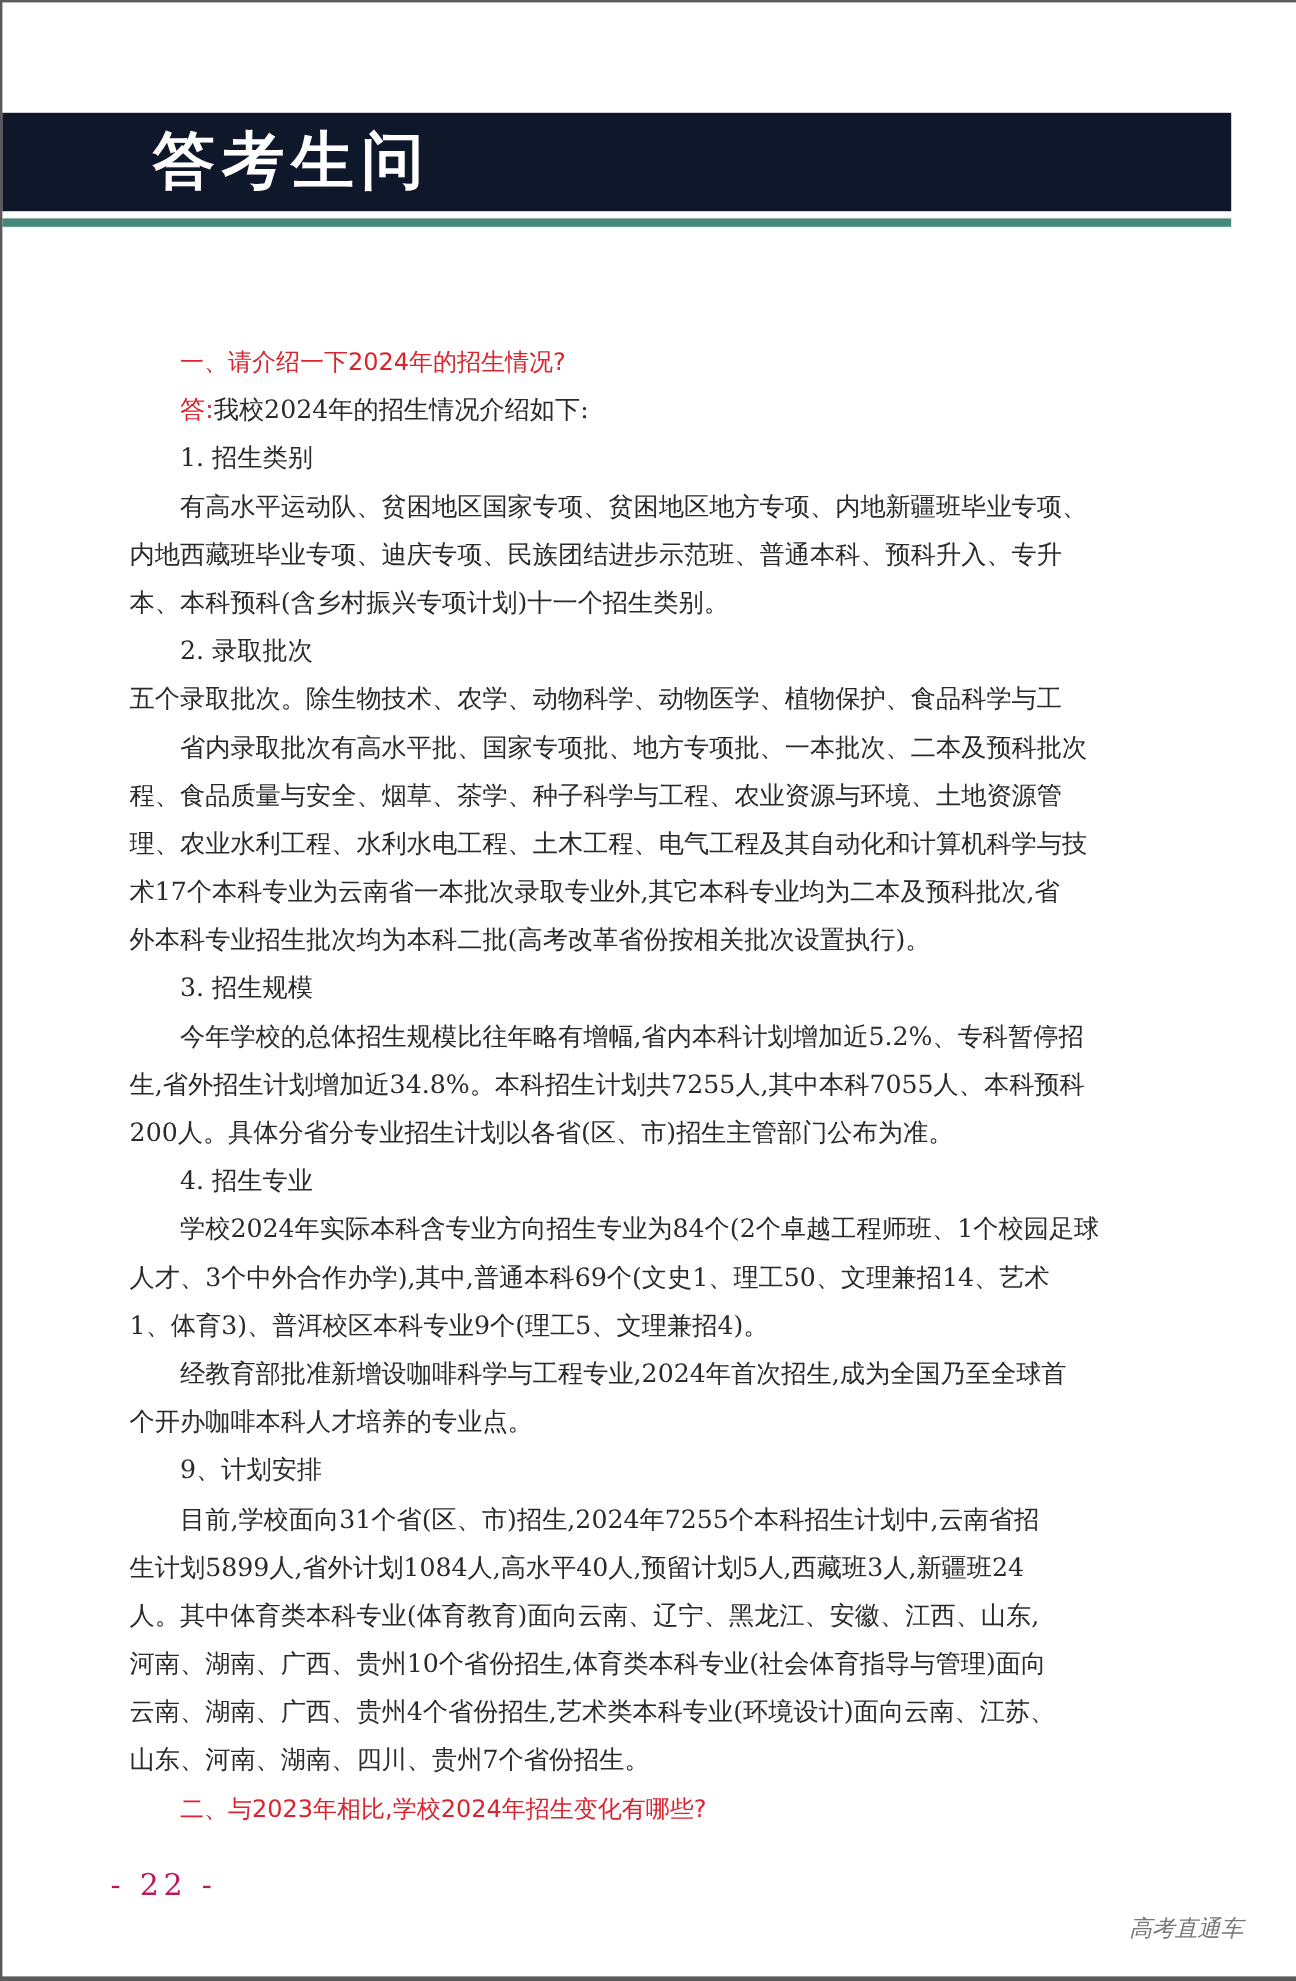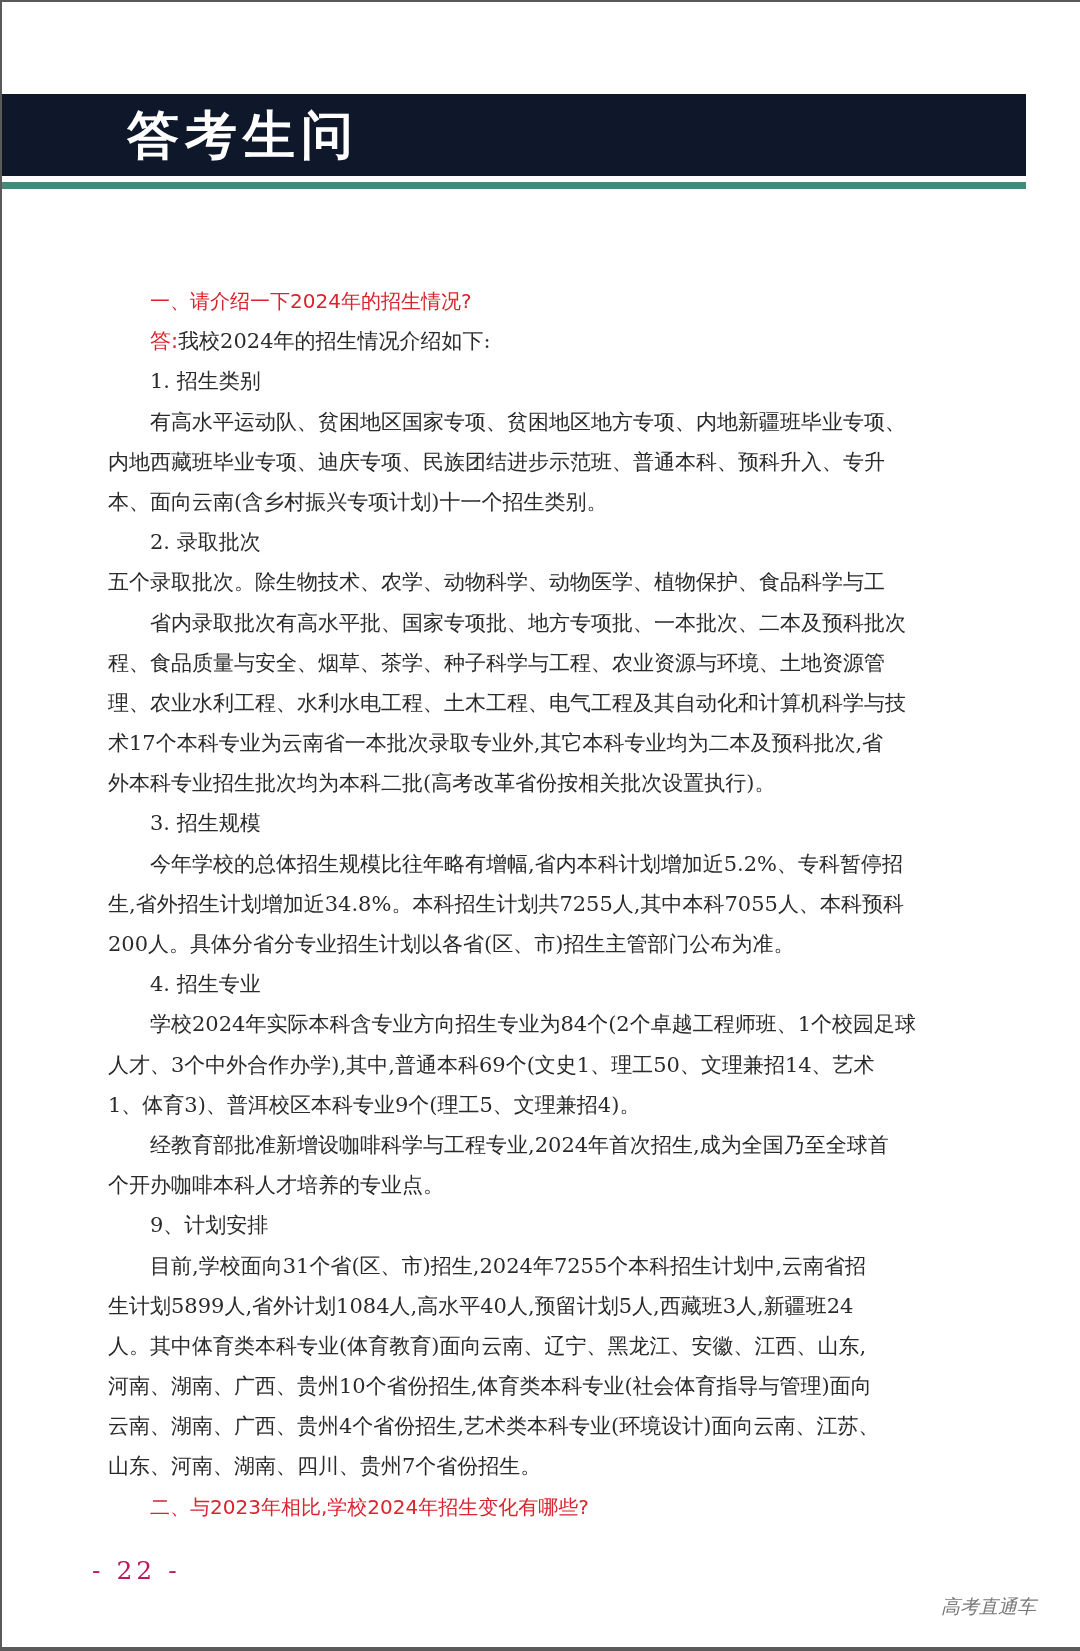--- a/index.html
+++ b/index.html
@@ -67,21 +67,21 @@
 <div class="content">
   <div class="line q">一、请介绍一下2024年的招生情况?</div>
   <div class="line indent">
     <span class="ans-label">答:</span><span>我校2024年的招生情况介绍如下:</span>
   </div>
 
   <div class="line indent">1. 招生类别</div>
   <div>
     <div class="line indent">有高水平运动队、贫困地区国家专项、贫困地区地方专项、内地新疆班毕业专项、</div>
     <div class="line">内地西藏班毕业专项、迪庆专项、民族团结进步示范班、普通本科、预科升入、专升</div>
-    <div class="line">本、面向云南(含乡村振兴专项计划)十一个招生类别。</div>
+    <div class="line">本、本科预科(含乡村振兴专项计划)十一个招生类别。</div>
   </div>
 
   <div class="line indent">2. 录取批次</div>
   <div>
     <div class="line">五个录取批次。除生物技术、农学、动物科学、动物医学、植物保护、食品科学与工</div>
     <div class="line indent">省内录取批次有高水平批、国家专项批、地方专项批、一本批次、二本及预科批次</div>
     <div class="line">程、食品质量与安全、烟草、茶学、种子科学与工程、农业资源与环境、土地资源管</div>
     <div class="line">理、农业水利工程、水利水电工程、土木工程、电气工程及其自动化和计算机科学与技</div>
     <div class="line">术17个本科专业为云南省一本批次录取专业外,其它本科专业均为二本及预科批次,省</div>
     <div class="line">外本科专业招生批次均为本科二批(高考改革省份按相关批次设置执行)。</div>

